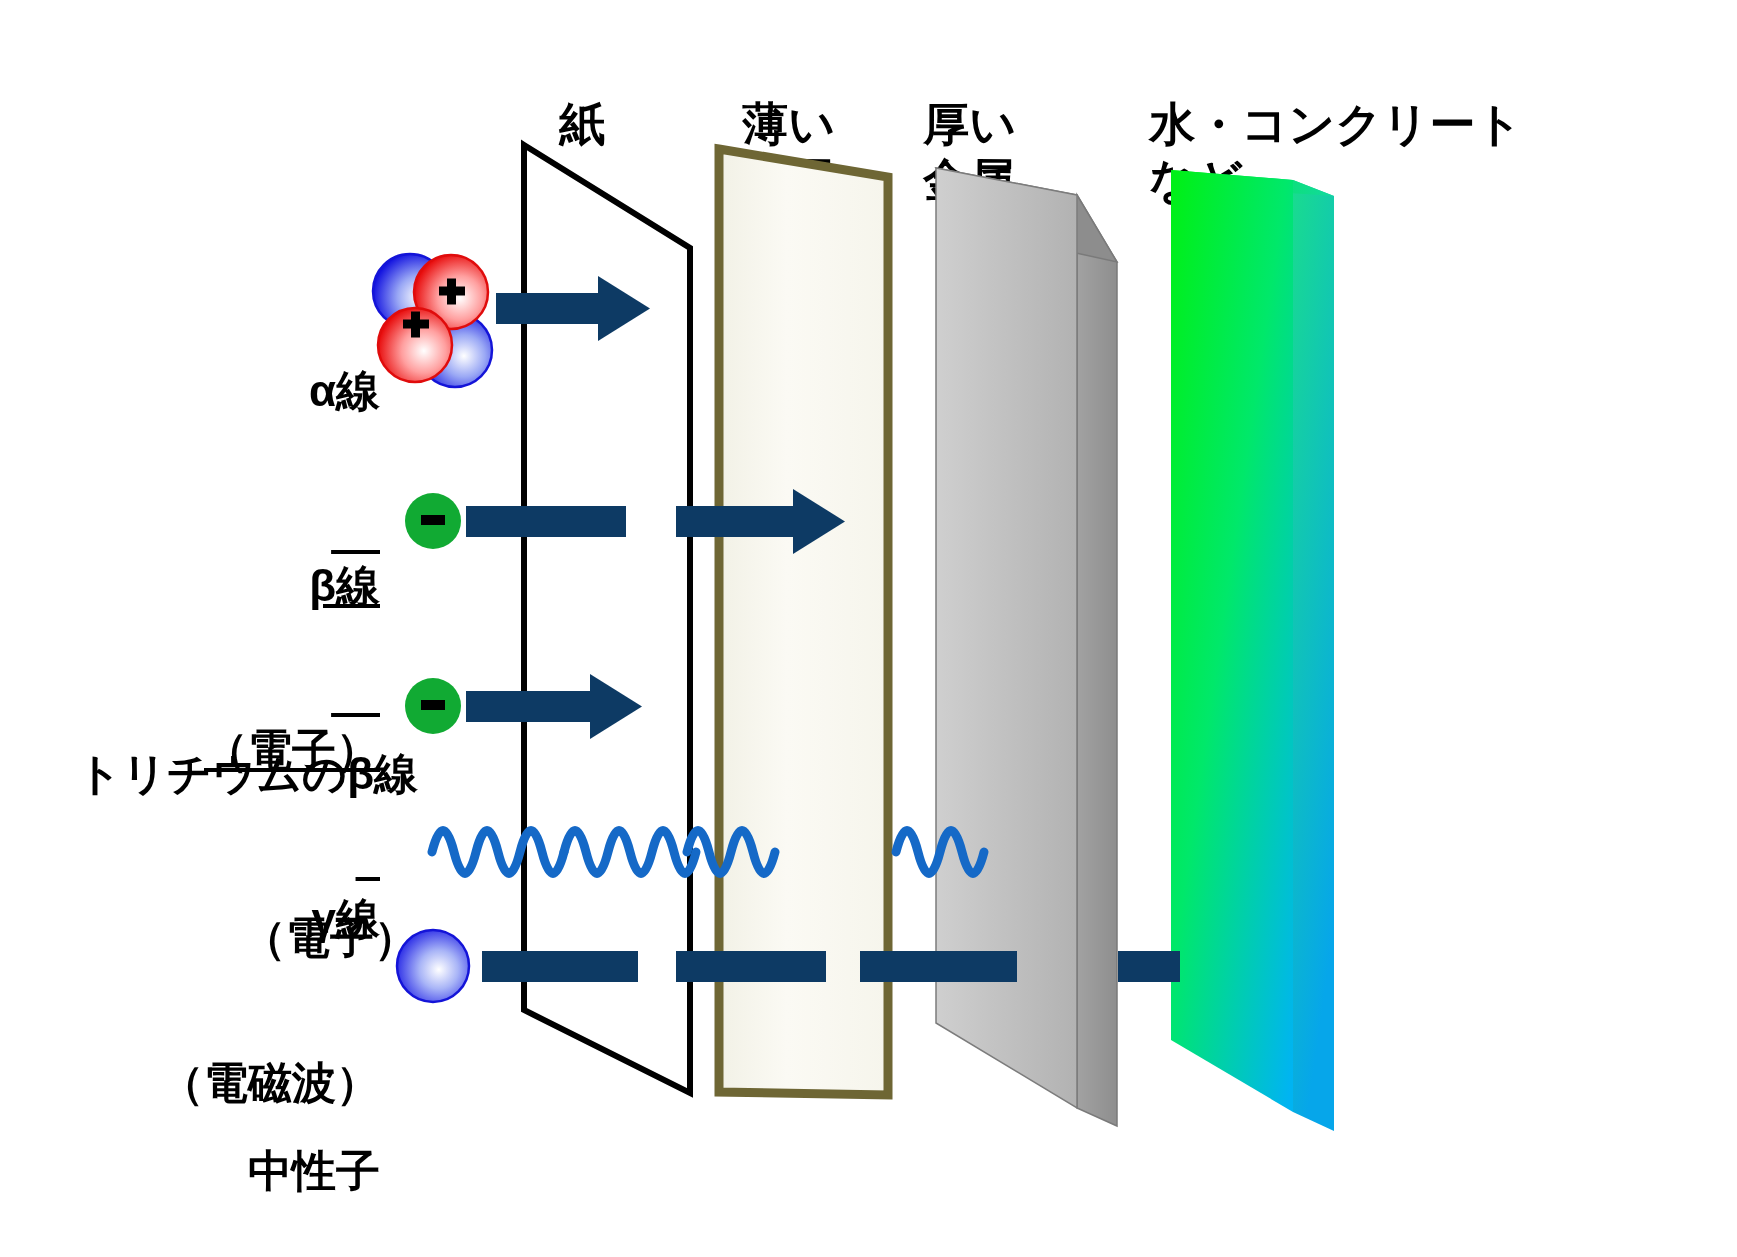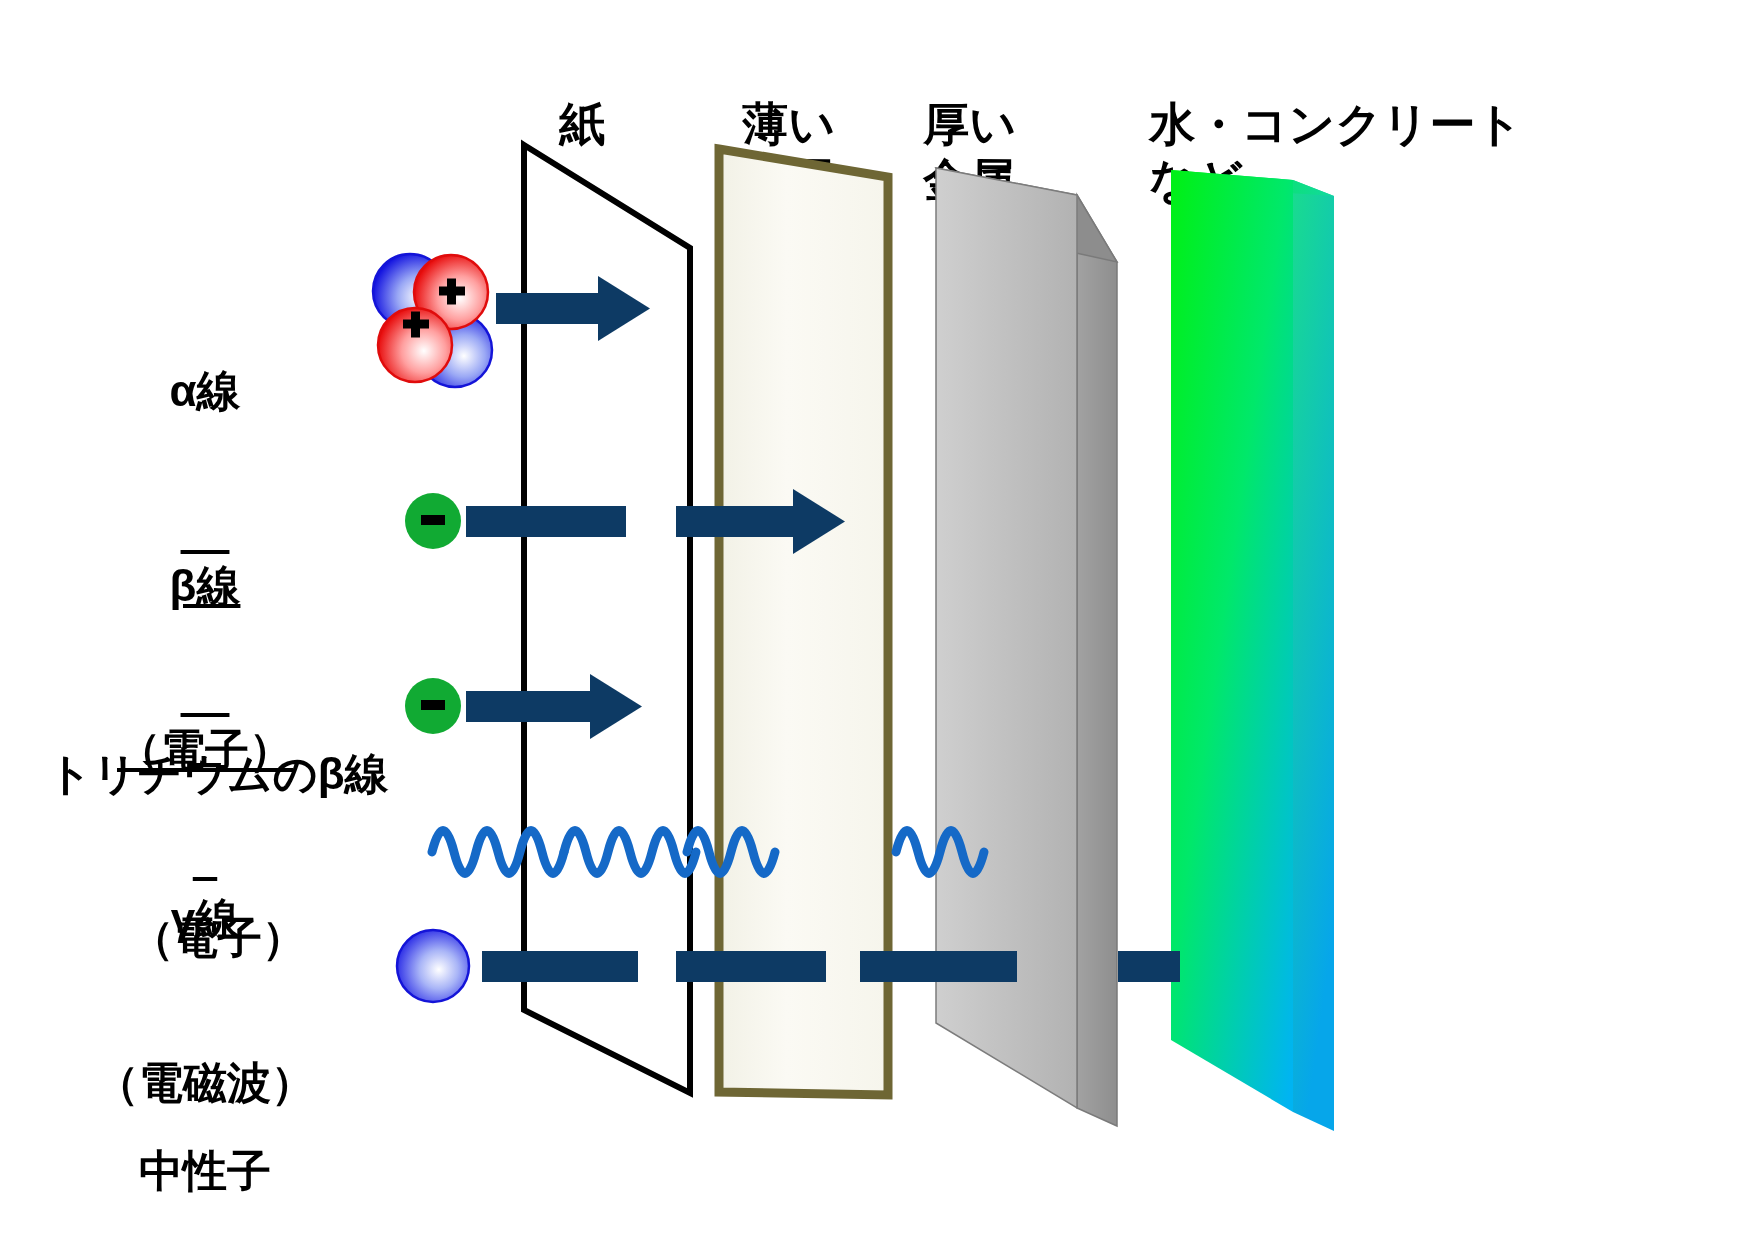--- a/index.html
+++ b/index.html
@@ -33,21 +33,21 @@
     color: #000000;
     white-space: pre;
     letter-spacing: 0px;
   }
   .rowlabel {
     position: absolute;
     font-weight: bold;
     font-size: 44px;
     line-height: 1.24;
     color: #000000;
-    text-align: center;
+    text-align: right;
     white-space: pre;
   }
   .rowlabel .ln { display: block; }
 </style>
 </head>
 <body>
 
 <div id="stage">
 
   <div class="hdr" style="left:508px; top:40px;">

